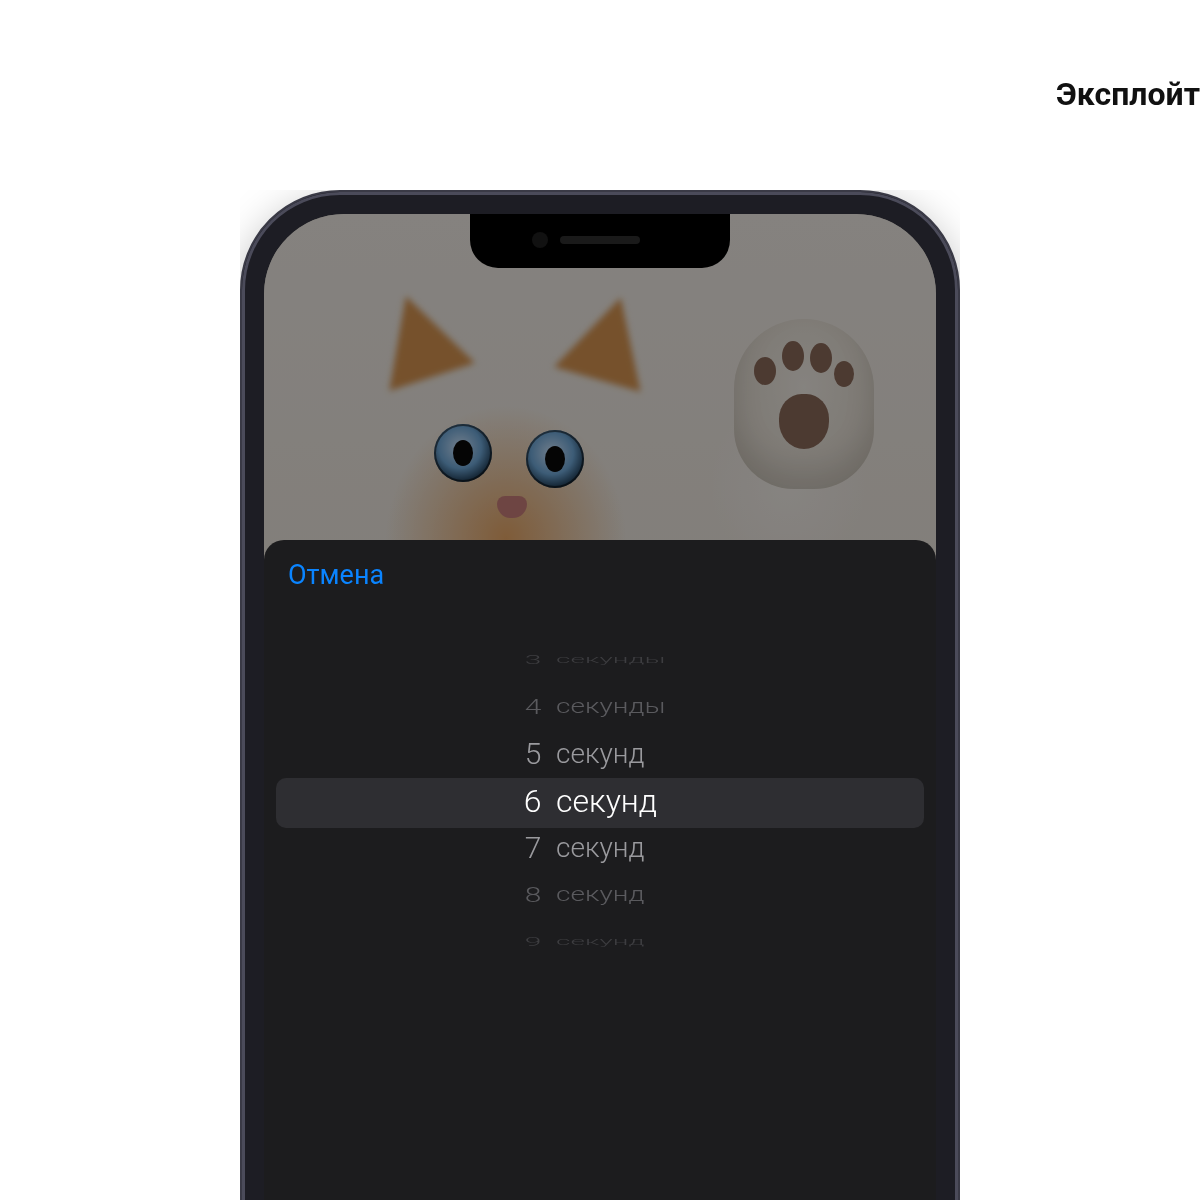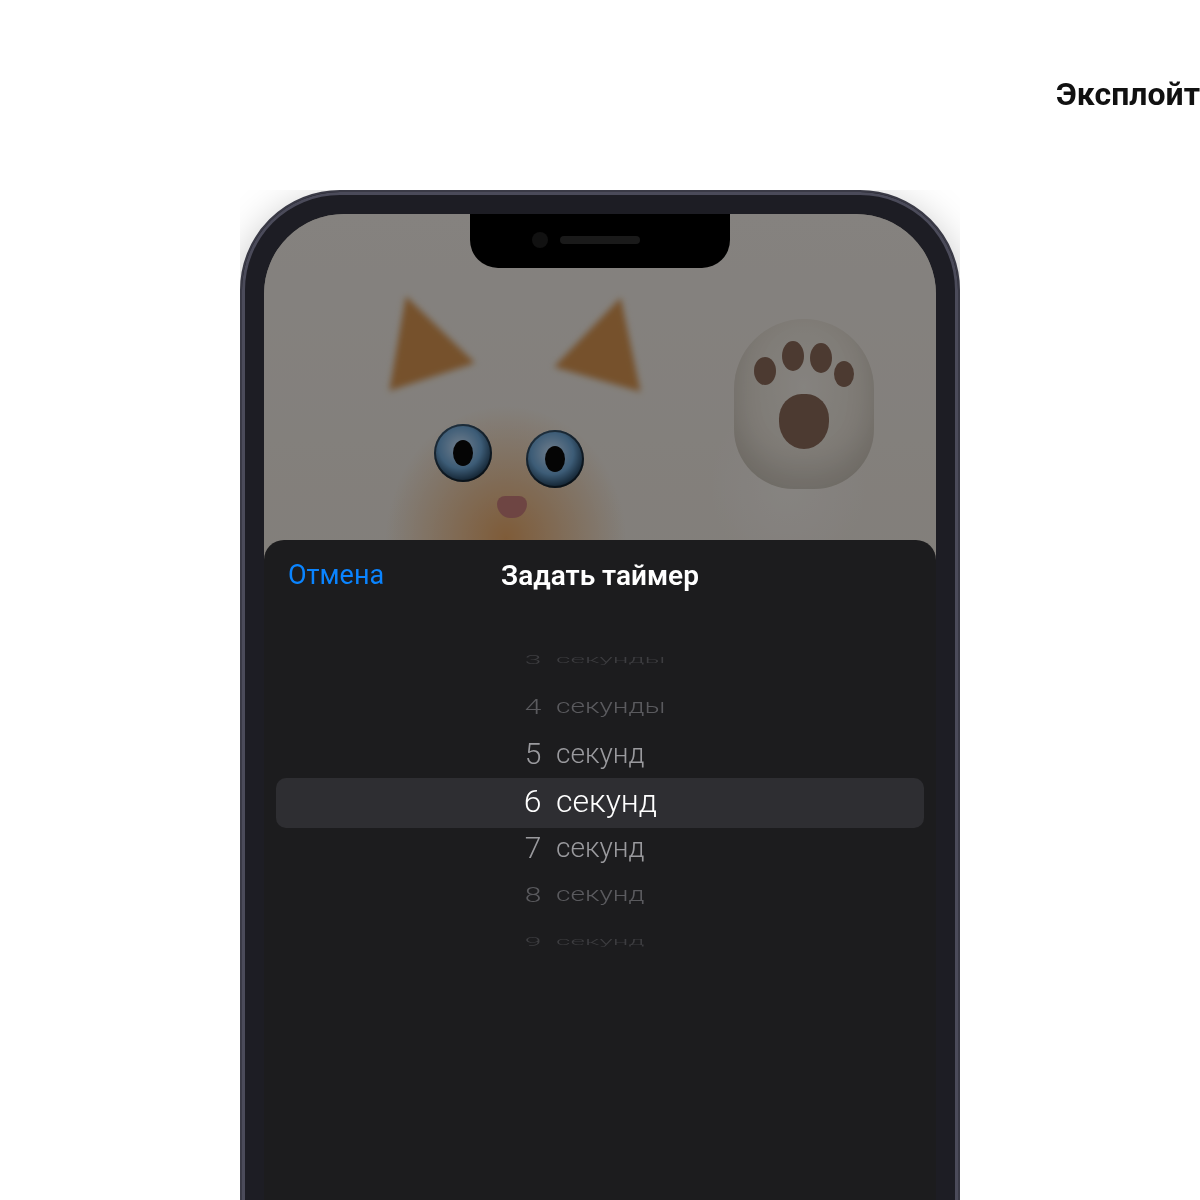--- a/index.html
+++ b/index.html
@@ -283,21 +283,20 @@
             <div class="pad t4"></div>
           </div>
         </div>
       </div>
       <div class="dim-overlay"></div>
       <div class="notch"></div>
 
       <div class="sheet">
         <div class="sheet-header">
           <div class="cancel-btn">Отмена</div>
-          <div class="sheet-title">Задать таймер</div>
         </div>
 
         <div class="picker">
           <div class="picker-highlight"></div>
           <div class="picker-list">
             <div class="picker-row vfar">
               <span class="picker-num">3</span>
               <span class="picker-unit">секунды</span>
             </div>
             <div class="picker-row far">

